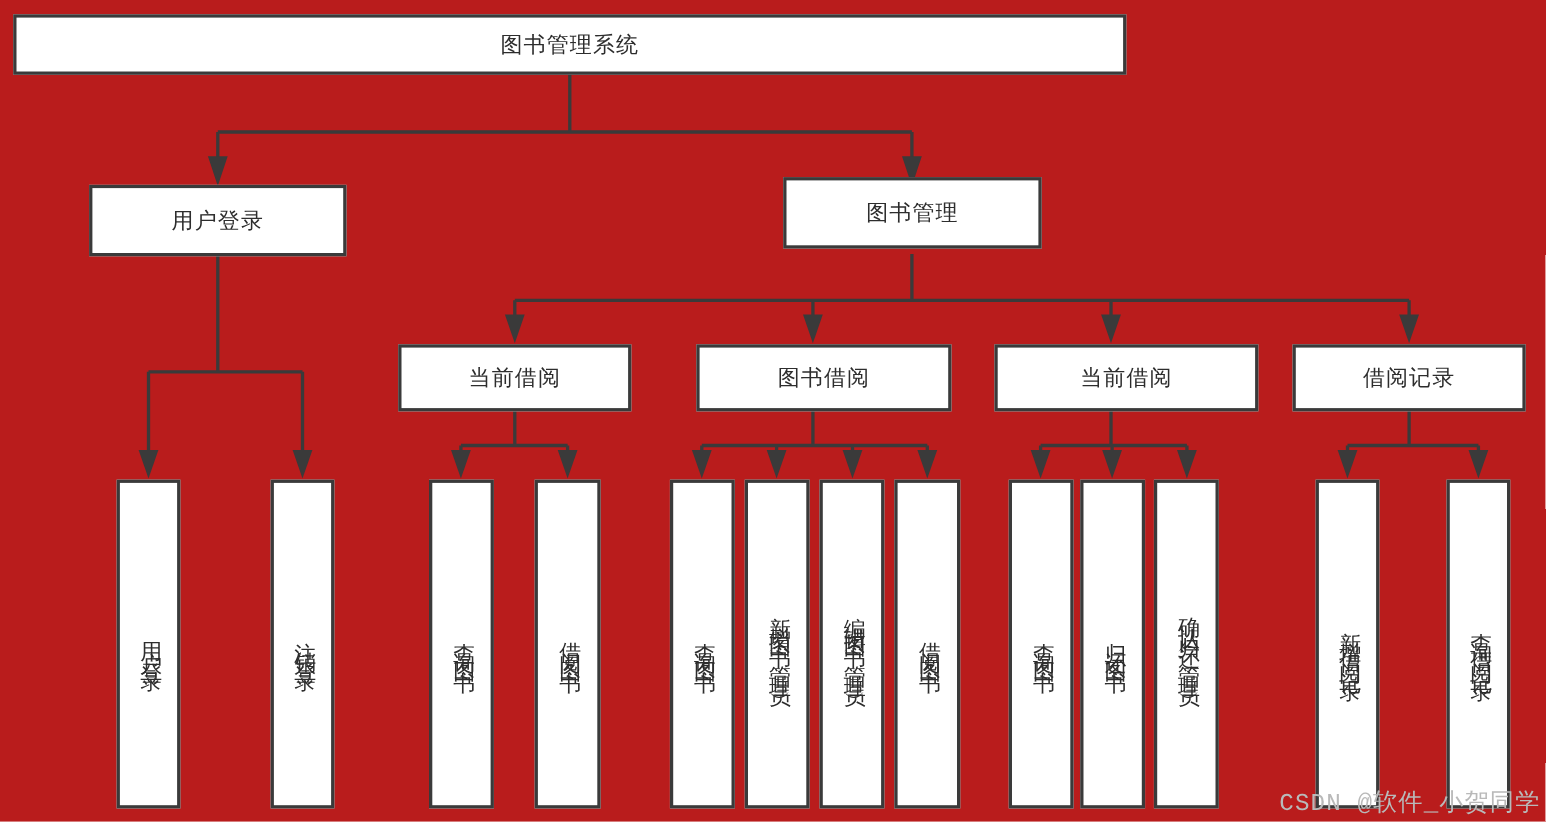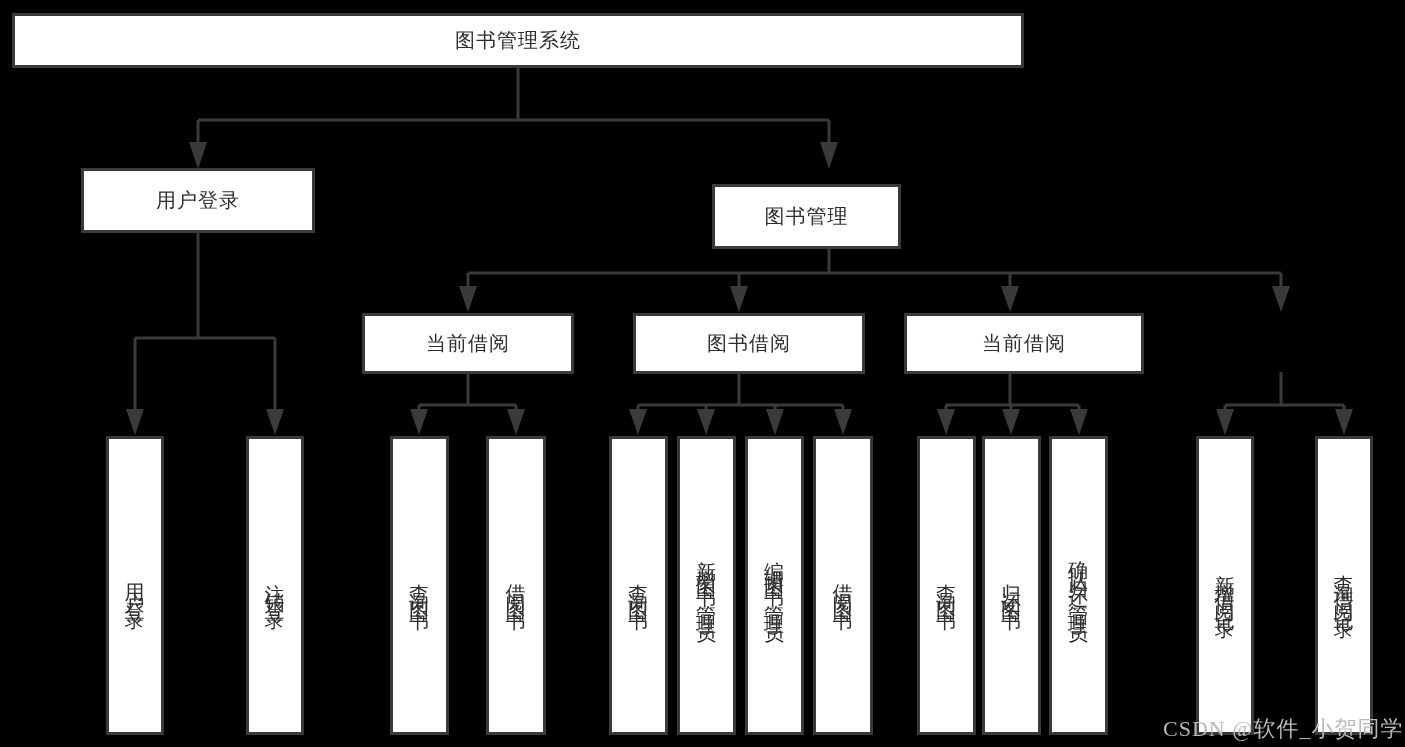--- a/index.html
+++ b/index.html
@@ -1,18 +1,18 @@
 <!DOCTYPE html>
 <html><head>
 <meta charset="utf-8">
 <style>
   html,body{margin:0;padding:0;background:#ffffff;}
   .canvas{
-    position:relative;width:1405px;height:747px;background:#000000;
-    font-family:Liberation Serif, serif;overflow:hidden;
+    position:relative;width:1405px;height:747px;background:#b91c1c;
+    font-family:Liberation Mono, monospace;overflow:hidden;
   }
   svg.connectors{position:absolute;left:0;top:0;z-index:1;}
   .node{
     position:absolute;box-sizing:border-box;background:#ffffff;
     border:3px solid #3a3a3a;display:flex;align-items:center;justify-content:center;
     color:#2d2d2d;font-size:20px;letter-spacing:1px;z-index:2;text-align:center;
   }
   .node.v span{
     writing-mode:vertical-rl;text-orientation:mixed;
     letter-spacing:9px;line-height:1;white-space:nowrap;
@@ -61,32 +61,35 @@
     <polygon points="1335,409 1353,409 1344,435" fill="#3a3a3a"></polygon>
   </svg>
 
   <div class="node" style="left:12px;top:13px;width:1012px;height:55px">
     <span>图书管理系统</span>
   </div>
 
   <div class="node" style="left:81px;top:168px;width:234px;height:65px">
     <span>用户登录</span>
   </div>
-  <div class="node" style="left:712px;top:184px;width:189px;height:65px">
+  <div class="node" style="left:712px;top:161px;width:235px;height:65px">
     <span>图书管理</span>
   </div>
 
   <div class="node" style="left:362px;top:313px;width:212px;height:61px">
     <span>当前借阅</span>
   </div>
   <div class="node" style="left:633px;top:313px;width:232px;height:61px">
     <span>图书借阅</span>
   </div>
   <div class="node" style="left:904px;top:313px;width:240px;height:61px">
     <span>当前借阅</span>
+  </div>
+  <div class="node" style="left:1175px;top:313px;width:212px;height:61px">
+    <span>借阅记录</span>
   </div>
 
   <div class="node v" style="left:106px;top:436px;width:58px;height:299px">
     <span>用户登录</span>
   </div>
   <div class="node v" style="left:246px;top:436px;width:58px;height:299px">
     <span>注销登录</span>
   </div>
 
   <div class="node v" style="left:390px;top:436px;width:59px;height:299px">

